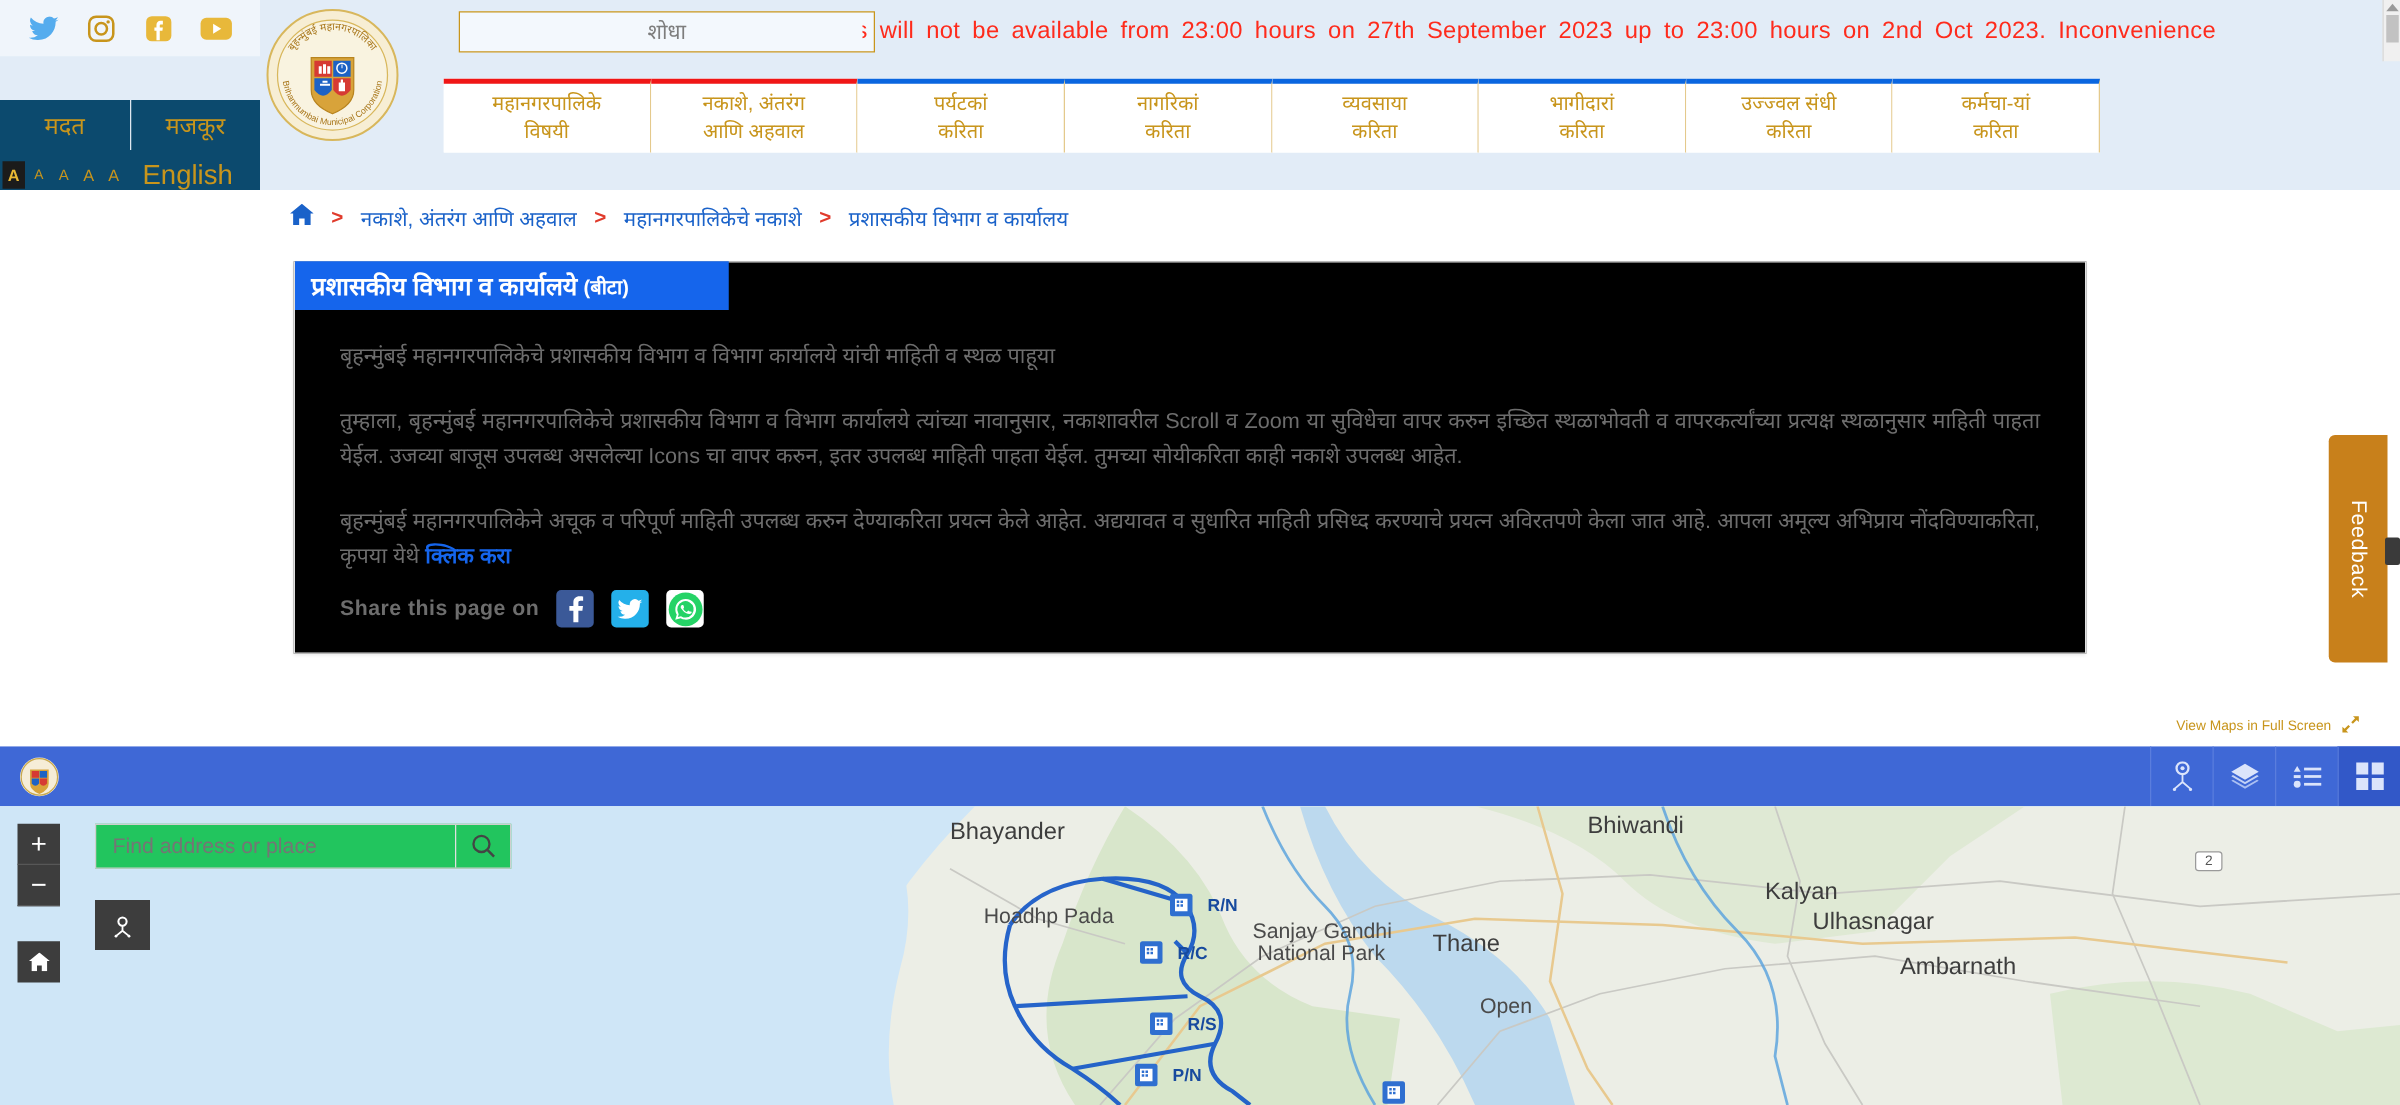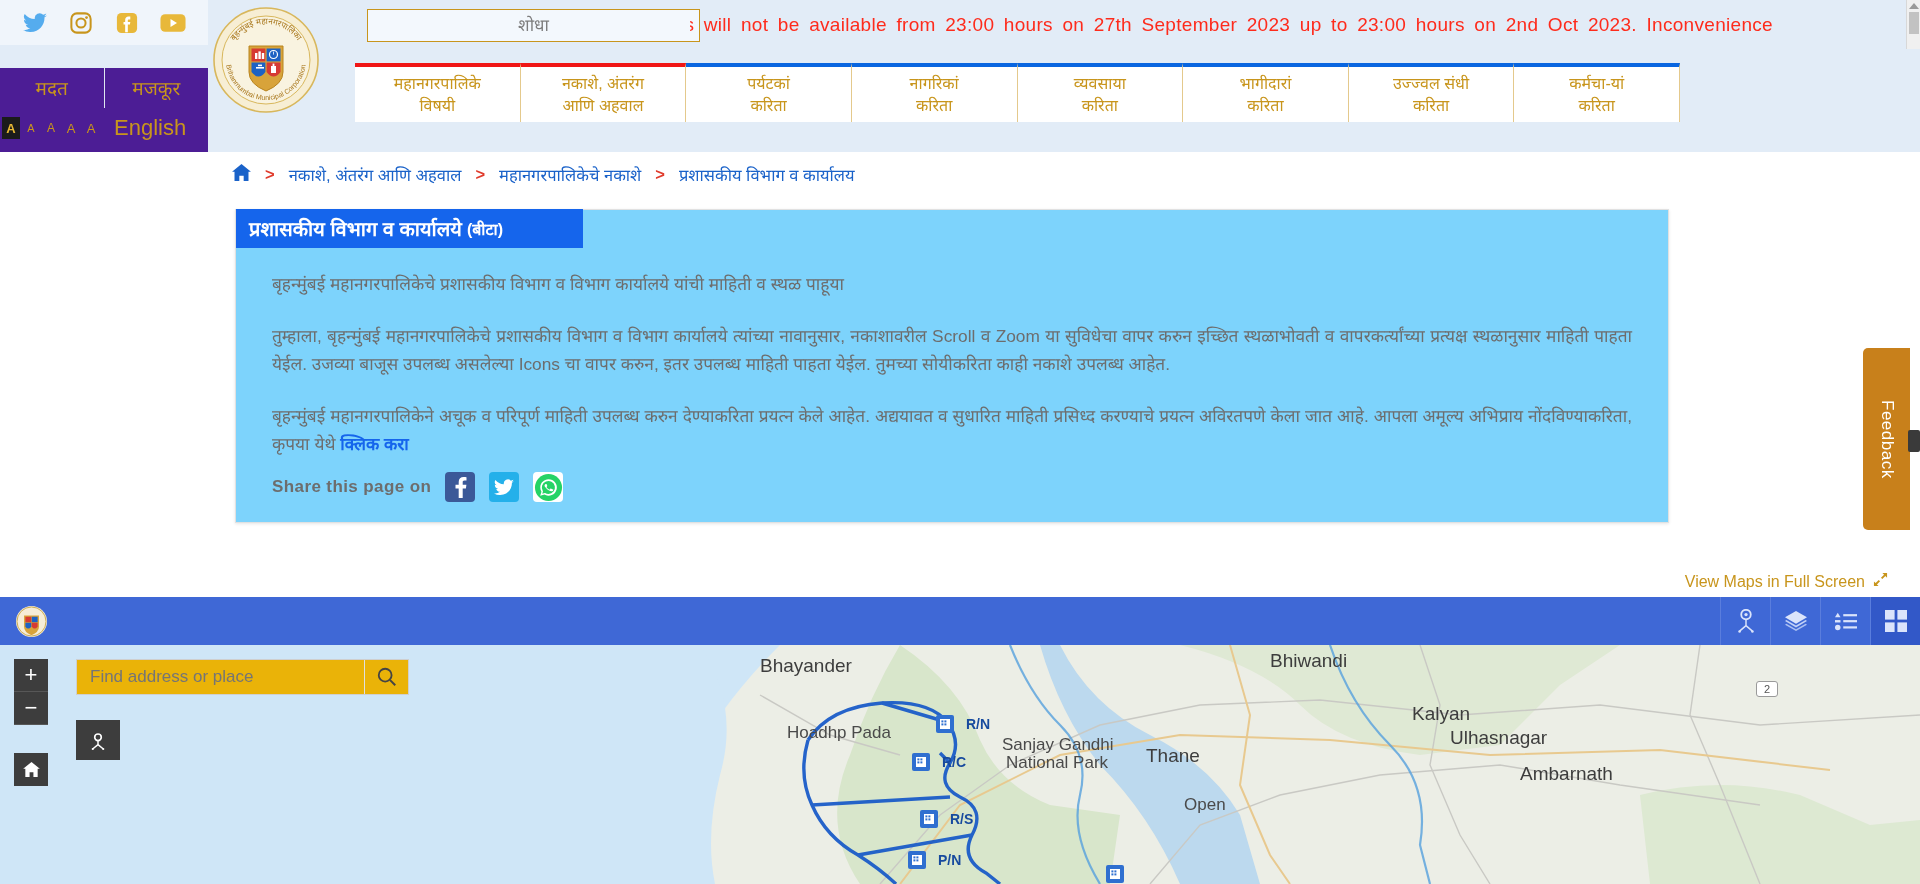--- a/index.html
+++ b/index.html
@@ -21,23 +21,23 @@
     position: absolute; left: 0; top: 0;
     width: 208px; height: 45px;
     background: #f0f5fb;
     display: flex; align-items: center; justify-content: space-around;
     padding: 0 12px;
   }
   .social-strip .sico { width: 26px; height: 26px; display: inline-flex; align-items:center; justify-content:center; }
   .social-strip svg { display:block; }
 
   .helpbar {
-    position: absolute; left: 0; top: 68px;
+    position: absolute; left: 0; top: 80px;
     width: 208px; height: 84px;
-    background: #4c1d95;
+    background: #0c4a6e;
   }
   .helprow1 { display: flex; height: 40px; }
   .helprow1 .hcell {
     flex: 1; display:flex; align-items:center; justify-content:center;
     color: #c8951c; font-size: 19px;
     border-right: 1px solid #dfe7f0;
   }
   .helprow1 .hcell:last-child { border-right: none; }
   .helprow2 { display:flex; align-items:center; height: 40px; padding-left: 2px; }
   .fontsizes { display:flex; align-items:flex-end; gap: 2px; }
@@ -127,21 +127,21 @@
   }
   .breadcrumb .crumb { color: #1a62c9; }
   .breadcrumb .crumb.last { color: #1a62c9; }
   .breadcrumb .sep { color: #e03b2c; font-weight: bold; margin: 0 14px; }
   .homeicon { color: #1a62c9; font-size: 19px; display:inline-block; }
 
   
   .card {
     position: absolute; left: 235px; top: 209px;
     width: 1434px; height: 314px;
-    background: #7dd3fc;
+    background: #000000;
     border: 1px solid #e1e1e1;
     box-shadow: 0 1px 3px rgba(0,0,0,0.10);
   }
   .card-title {
     position: absolute; left: 0; top: -1px;
     width: 347px; height: 39px;
     background: #1565ec;
     color: #ffffff;
     font-size: 20px; font-weight: bold;
     display: flex; align-items: center;
@@ -183,21 +183,21 @@
   .fbhandle {
     position:absolute; right: 0px; top: 430px;
     width: 12px; height: 22px; background: #3a3a3a; border-radius: 2px;
   }
 
   
   .fslink {
     position: absolute; right: 22px; top: 568px;
     background: #ffffff;
     padding: 4px 10px;
-    color: #c8951c; font-size: 16px;
+    color: #c8951c; font-size: 11px;
     display:flex; align-items:center; gap: 8px;
   }
 
   
   .mapwrap {
     position: absolute; left: 0; top: 597px;
     width: 1920px; height: 287px;
     overflow: hidden;
   }
   .maphead {
@@ -245,21 +245,21 @@
   }
   .mapctl .btn.home { margin-top: 28px; border-bottom: none; font-size: 16px;}
   .locbtn {
     position:absolute; left: 76px; top: 75px;
     width: 44px; height: 40px; background: #3d3d3d;
     display:flex;align-items:center;justify-content:center;
   }
   .mapsearch {
     position:absolute; left: 76px; top: 14px;
     width: 333px; height: 36px;
-    background: #eab308; border: 1px solid #cfcfcf;
+    background: #22c55e; border: 1px solid #cfcfcf;
     display: flex; align-items:center;
   }
   .mapsearch input {
     border: none; outline: none; flex:1; height: 34px;
     padding-left: 13px; font-size: 17px; color: #555;
     font-family: "Liberation Sans", sans-serif;
     background: transparent;
   }
   .mapsearch .sbtn {
     width: 44px; height: 34px; border-left: 1px solid #e0e0e0;

